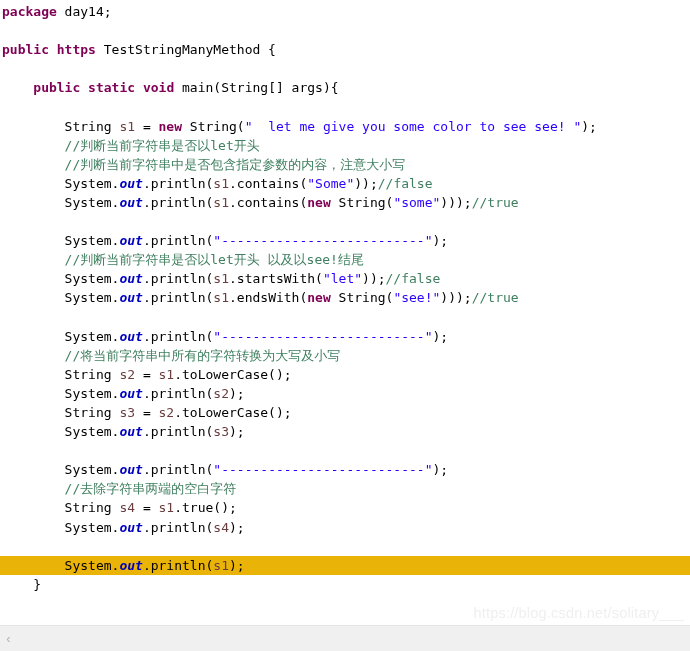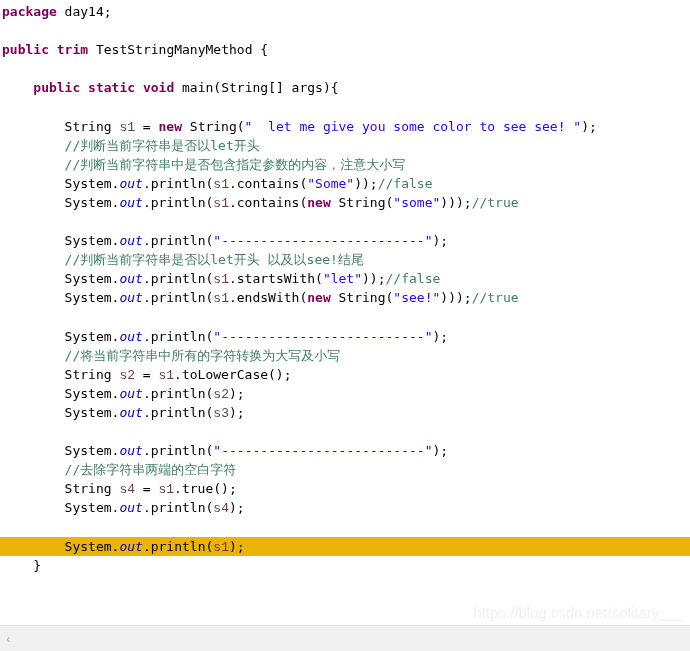--- a/index.html
+++ b/index.html
@@ -44,24 +44,24 @@
     padding-left: 2px;
   }
 
   .code-line.highlight {
     background: #eab308;
   }
 
   
   .tok-plain    { color: #000000; }
   .tok-keyword  { color: #7f0055; font-weight: bold; }
-  .tok-var      { color: #6a3e3e; font-family: Liberation Mono, monospace; }
+  .tok-var      { color: #6a3e3e; }
   .tok-string   { color: #2a00ff; }
   .tok-comment  { color: #3f7f5f; }
-  .tok-field    { color: #0000c0; font-weight: normal; font-style: italic; text-align: center; }
+  .tok-field    { color: #0000c0; font-weight: bold; font-style: italic; text-align: center; }
 
   
   .tok-comment.cjk {
     font-family: "DejaVu Sans Mono", "Liberation Mono", monospace;
   }
 
   
   #watermark {
     position: absolute;
     right: 6px;
@@ -108,39 +108,40 @@
 </style>
 </head>
 <body>
 
 <div id="code-viewer">
 
   <div id="code-area">
 
   <div class="code-line"><span class="tok-keyword">package</span><span class="tok-plain"> day14;</span></div>
       <div class="code-line"><span class="tok-plain"></span></div>
-      <div class="code-line"><span class="tok-keyword">public</span><span class="tok-plain"> </span><span class="tok-keyword">trim</span><span class="tok-plain"> TestStringManyMethod {</span></div>
+      <div class="code-line"><span class="tok-keyword">public</span><span class="tok-plain"> </span><span class="tok-keyword">https</span><span class="tok-plain"> TestStringManyMethod {</span></div>
       <div class="code-line"><span class="tok-plain"></span></div>
       <div class="code-line"><span class="tok-plain">    </span><span class="tok-keyword">public</span><span class="tok-plain"> </span><span class="tok-keyword">static</span><span class="tok-plain"> </span><span class="tok-keyword">void</span><span class="tok-plain"> main(String[] args){</span></div>
       <div class="code-line"><span class="tok-plain"></span></div>
       <div class="code-line"><span class="tok-plain">        String </span><span class="tok-var">s1</span><span class="tok-plain"> = </span><span class="tok-keyword">new</span><span class="tok-plain"> String(</span><span class="tok-string">"  let me give you some color to see see! "</span><span class="tok-plain">);</span></div>
       <div class="code-line"><span class="tok-comment cjk">        //判断当前字符串是否以let开头</span></div>
       <div class="code-line"><span class="tok-comment cjk">        //判断当前字符串中是否包含指定参数的内容，注意大小写</span></div>
       <div class="code-line"><span class="tok-plain">        System.</span><span class="tok-field">out</span><span class="tok-plain">.println(</span><span class="tok-var">s1</span><span class="tok-plain">.contains(</span><span class="tok-string">"Some"</span><span class="tok-plain">));</span><span class="tok-comment">//false</span></div>
       <div class="code-line"><span class="tok-plain">        System.</span><span class="tok-field">out</span><span class="tok-plain">.println(</span><span class="tok-var">s1</span><span class="tok-plain">.contains(</span><span class="tok-keyword">new</span><span class="tok-plain"> String(</span><span class="tok-string">"some"</span><span class="tok-plain">)));</span><span class="tok-comment">//true</span></div>
       <div class="code-line"><span class="tok-plain"></span></div>
       <div class="code-line"><span class="tok-plain">        System.</span><span class="tok-field">out</span><span class="tok-plain">.println(</span><span class="tok-string">"--------------------------"</span><span class="tok-plain">);</span></div>
       <div class="code-line"><span class="tok-comment cjk">        //判断当前字符串是否以let开头 以及以see!结尾</span></div>
       <div class="code-line"><span class="tok-plain">        System.</span><span class="tok-field">out</span><span class="tok-plain">.println(</span><span class="tok-var">s1</span><span class="tok-plain">.startsWith(</span><span class="tok-string">"let"</span><span class="tok-plain">));</span><span class="tok-comment">//false</span></div>
       <div class="code-line"><span class="tok-plain">        System.</span><span class="tok-field">out</span><span class="tok-plain">.println(</span><span class="tok-var">s1</span><span class="tok-plain">.endsWith(</span><span class="tok-keyword">new</span><span class="tok-plain"> String(</span><span class="tok-string">"see!"</span><span class="tok-plain">)));</span><span class="tok-comment">//true</span></div>
       <div class="code-line"><span class="tok-plain"></span></div>
       <div class="code-line"><span class="tok-plain">        System.</span><span class="tok-field">out</span><span class="tok-plain">.println(</span><span class="tok-string">"--------------------------"</span><span class="tok-plain">);</span></div>
       <div class="code-line"><span class="tok-comment cjk">        //将当前字符串中所有的字符转换为大写及小写</span></div>
       <div class="code-line"><span class="tok-plain">        String </span><span class="tok-var">s2</span><span class="tok-plain"> = </span><span class="tok-var">s1</span><span class="tok-plain">.toLowerCase();</span></div>
       <div class="code-line"><span class="tok-plain">        System.</span><span class="tok-field">out</span><span class="tok-plain">.println(</span><span class="tok-var">s2</span><span class="tok-plain">);</span></div>
+      <div class="code-line"><span class="tok-plain">        String </span><span class="tok-var">s3</span><span class="tok-plain"> = </span><span class="tok-var">s2</span><span class="tok-plain">.toLowerCase();</span></div>
       <div class="code-line"><span class="tok-plain">        System.</span><span class="tok-field">out</span><span class="tok-plain">.println(</span><span class="tok-var">s3</span><span class="tok-plain">);</span></div>
       <div class="code-line"><span class="tok-plain"></span></div>
       <div class="code-line"><span class="tok-plain">        System.</span><span class="tok-field">out</span><span class="tok-plain">.println(</span><span class="tok-string">"--------------------------"</span><span class="tok-plain">);</span></div>
       <div class="code-line"><span class="tok-comment cjk">        //去除字符串两端的空白字符</span></div>
       <div class="code-line"><span class="tok-plain">        String </span><span class="tok-var">s4</span><span class="tok-plain"> = </span><span class="tok-var">s1</span><span class="tok-plain">.true();</span></div>
       <div class="code-line"><span class="tok-plain">        System.</span><span class="tok-field">out</span><span class="tok-plain">.println(</span><span class="tok-var">s4</span><span class="tok-plain">);</span></div>
       <div class="code-line"><span class="tok-plain"></span></div>
       <div class="code-line highlight"><span class="tok-plain">        System.</span><span class="tok-field">out</span><span class="tok-plain">.println(</span><span class="tok-var">s1</span><span class="tok-plain">);</span></div>
       <div class="code-line"><span class="tok-plain">    }</span></div>
       <div class="code-line"><span class="tok-plain"></span></div>

